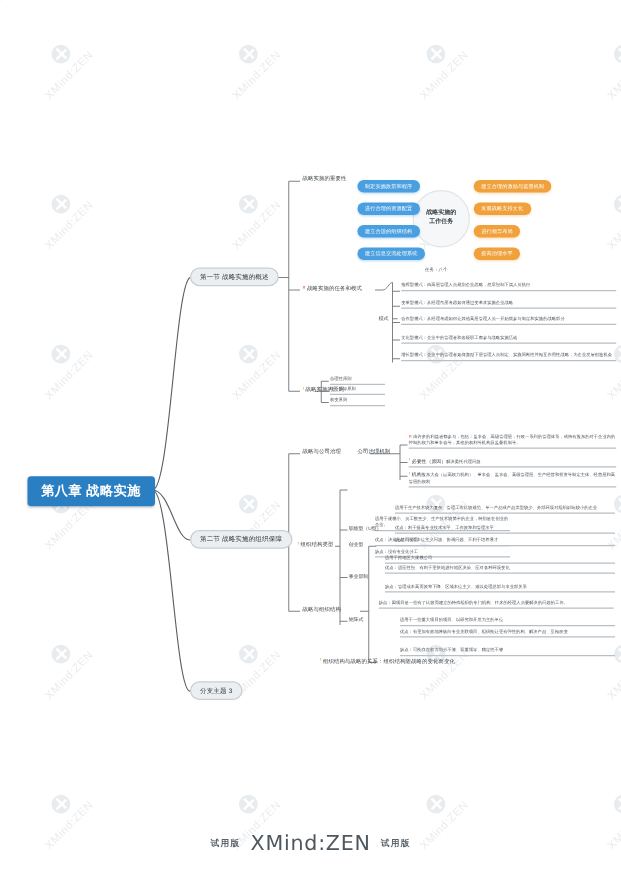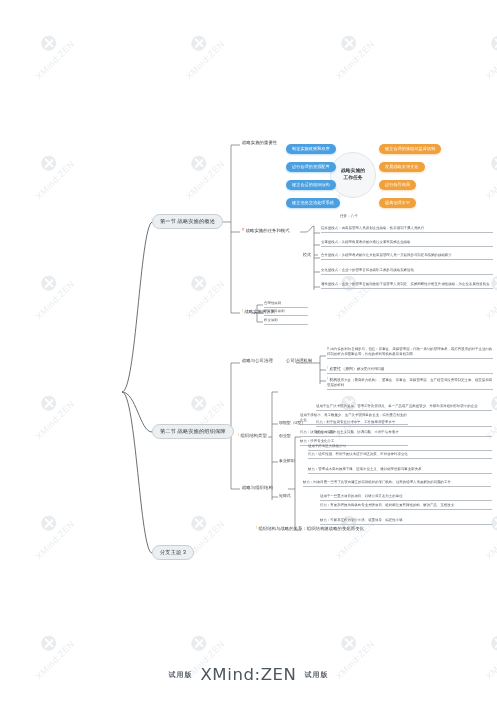--- a/index.html
+++ b/index.html
@@ -166,20 +166,21 @@
 
       <path d="M268 437 L 272 437"></path>
       <path d="M272 392 L 272 500"></path>
       <path d="M272 392 L 278 392"></path>
       <path d="M272 424 L 278 424"></path>
       <path d="M272 462 L 278 462"></path>
       <path d="M272 497 L 278 497"></path>
     </g>
   </svg>
 
+  <div class="node root" style="left:22px; top:381px;">第八章 战略实施</div>
 
   <div class="node sec" style="left:152px; top:214px;">第一节 战略实施的概述</div>
   <div class="node sec" style="left:152px; top:424px;">第二节 战略实施的组织保障</div>
   <div class="node sec" style="left:152px; top:545px;">分支主题 3</div>
 
   <div class="node branch3" style="left:242px; top:140px;">战略实施的重要性</div>
 
   <div class="node branch3" style="left:242px; top:228px;">
     <span class="mk red">!!</span><span>战略实施的任务和模式</span>
   </div>

